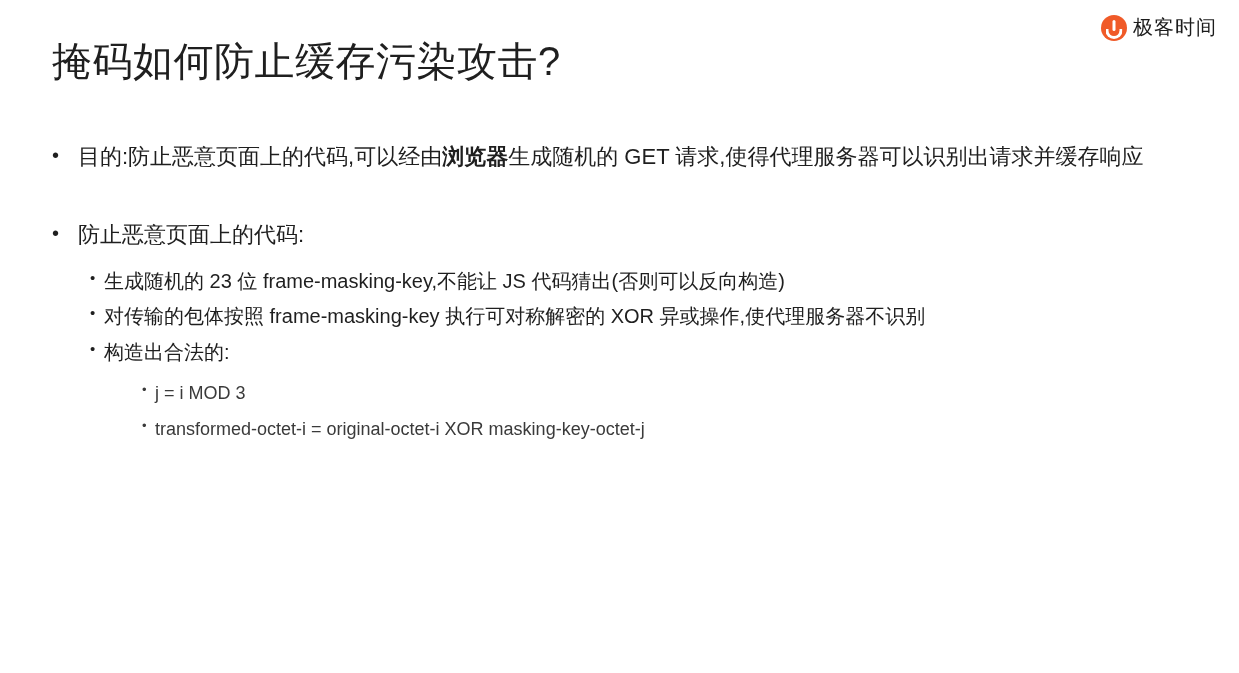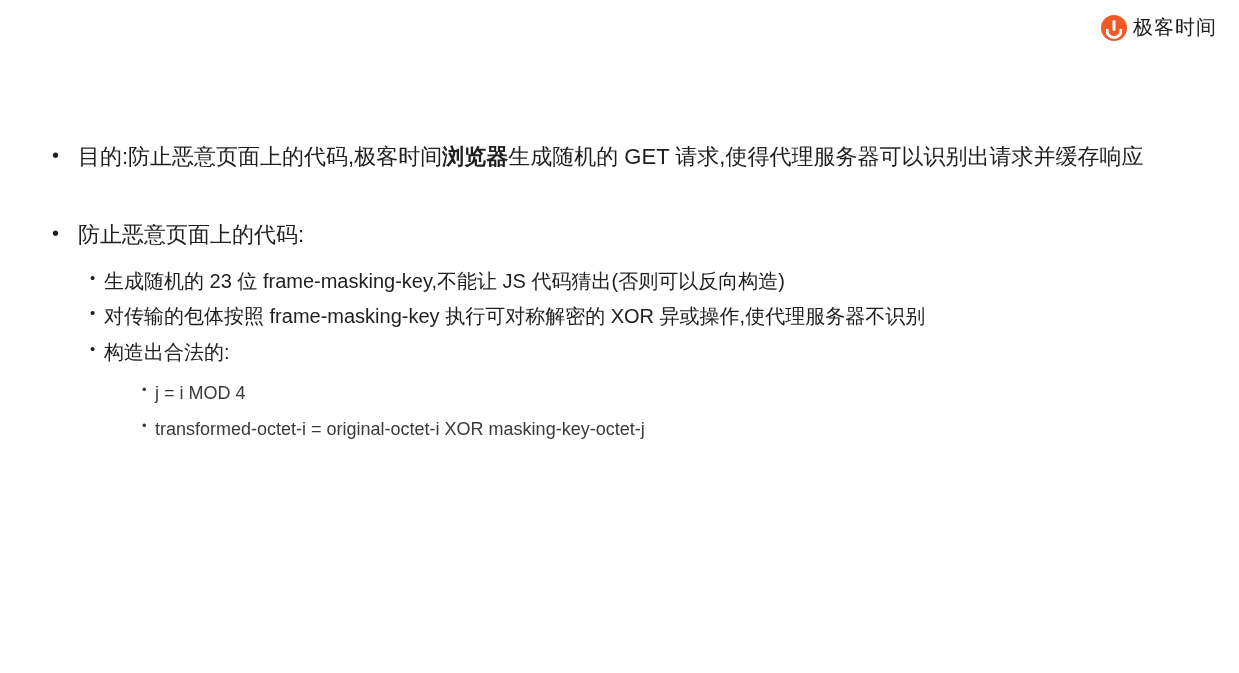--- a/index.html
+++ b/index.html
@@ -143,26 +143,27 @@
 </head>
 <body>
 
 <div class="slide">
 
   <div class="brand">
     <div class="brand-mark"></div>
     <div class="brand-text">极客时间</div>
   </div>
 
+  <div class="title">掩码如何防止缓存污染攻击?</div>
 
   <div class="body">
 
     <div class="l1">
       <span class="bullet">•</span>
-      <span class="txt"><span>目的:防止恶意页面上的代码,极客时间</span><span class="strong">浏览器</span><span>生成随机的 GET 请求,使得代理服务器可以识别出请求并缓存响应</span></span>
+      <span class="txt"><span>目的:防止恶意页面上的代码,可以经由</span><span class="strong">浏览器</span><span>生成随机的 GET 请求,使得代理服务器可以识别出请求并缓存响应</span></span>
     </div>
 
     <div class="gap"></div>
 
     <div class="l1">
       <span class="bullet">•</span>
       <span class="txt">防止恶意页面上的代码:</span>
     </div>
 
     <div class="sublist">
@@ -178,21 +179,21 @@
       </div>
 
       <div class="l2">
         <span class="bullet">•</span>
         <span class="txt">构造出合法的:</span>
       </div>
 
       <div class="sublist3">
         <div class="l3">
           <span class="bullet">•</span>
-          <span class="txt">j = i MOD 4</span>
+          <span class="txt">j = i MOD 3</span>
         </div>
         <div class="l3">
           <span class="bullet">•</span>
           <span class="txt">transformed-octet-i = original-octet-i XOR masking-key-octet-j</span>
         </div>
       </div>
 
     </div>
 
   </div>

